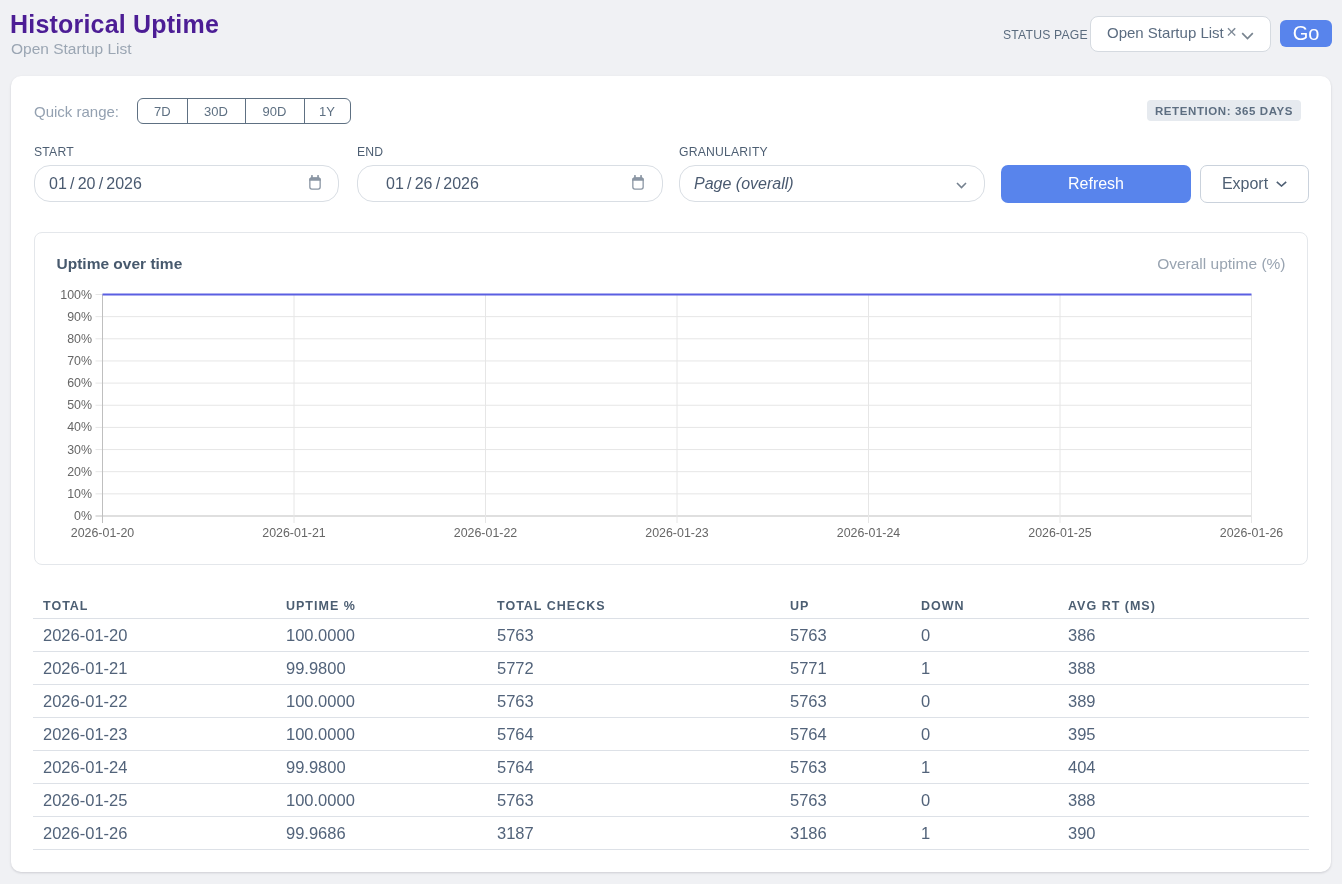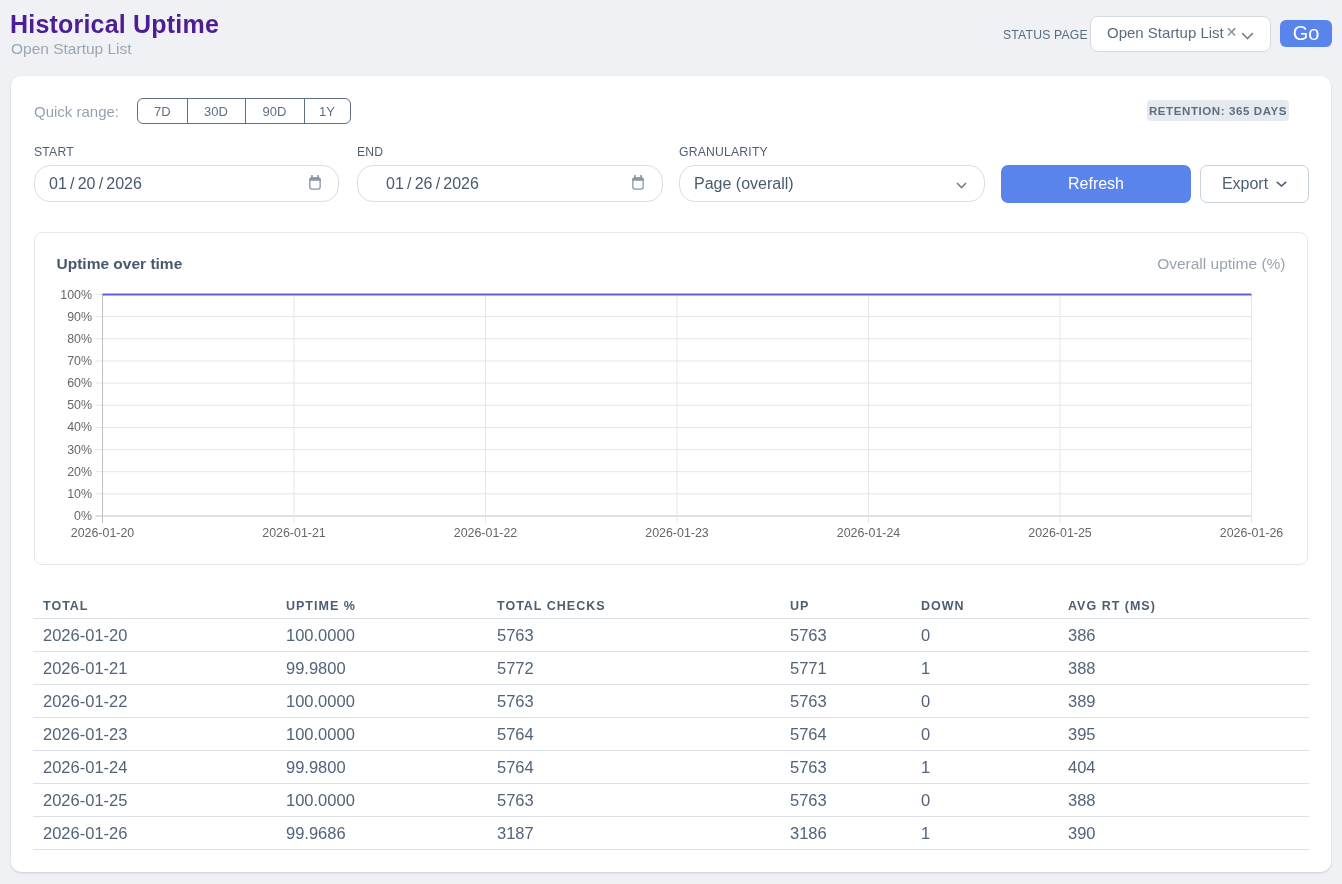--- a/index.html
+++ b/index.html
@@ -11,21 +11,21 @@
   .splabel { left:1003px; top:27.5px; font-size:12.2px; color:#5a6b7e; letter-spacing:0.2px; }
   .spselect { left:1090px; top:16px; width:181px; height:36px; background:#fff; border:1px solid #d5dae0; border-radius:8px; display:flex; align-items:center; padding-left:16px; }
   .spselect .txt { font-size:15px; color:#5b6c80; position:relative; top:-2px; }
   .spselect .x { font-size:14px; color:#7e8a97; margin-left:2px; position:relative; top:-2px; }
   .gobtn { left:1280px; top:20px; width:52px; height:27px; background:#5884ec; border-radius:6px; color:#fff; font-size:20px; display:flex; align-items:center; justify-content:center; }
   .card { left:11px; top:76px; width:1320px; height:796px; background:#fff; border-radius:10px; box-shadow:0 1px 2px rgba(16,24,40,.06), 0 1px 3px rgba(16,24,40,.1); }
   .qlabel { left:34px; top:102.5px; font-size:15px; color:#94a1b1; }
   .seg { left:129px; top:98px; height:26px; display:flex; border:1px solid #5e7082; border-radius:6px; overflow:hidden; background:#fff;margin-left:8px; }
   .seg div { font-size:13px; color:#5e7082; display:flex; align-items:center; justify-content:center; border-left:1px solid #5e7082; }
   .seg div:first-child { border-left:none; }
-  .badge { left:1147px; top:100px; width:142px; height:21px; background:#e6eaef; border-radius:4px; color:#5d6e81; font-size:11.5px; font-weight:600; letter-spacing:0.6px; display:flex; align-items:center; justify-content:center; }
+  .badge { left:1147px; top:100px; width:154px; height:21px; background:#e6eaef; border-radius:4px; color:#5d6e81; font-size:11.5px; font-weight:600; letter-spacing:0.6px; display:flex; align-items:center; justify-content:center; }
   .flabel { font-size:12.2px; color:#4e5f73; font-weight:400; letter-spacing:0.2px; }
   .input { height:36.5px; background:#fff; border:1px solid #d9dee4; border-radius:16px; display:flex; align-items:center; padding-left:14px; font-size:16px; color:#4a5a70; position:absolute; top:165.3px; }
   .calicon { position:absolute; right:15.5px; top:8px; }
   .refresh { left:1001px; top:164.5px; width:190px; height:38px; background:#5884ec; border-radius:7px; color:#fff; font-size:16px; display:flex; align-items:center; justify-content:center; }
   .export { left:1200px; top:164.5px; width:109px; height:38px; background:#fff; border:1px solid #cad2dc; border-radius:7px; color:#4e5f73; font-size:16px; display:flex; align-items:center; justify-content:center; gap:8px; }
   .chartcard { left:34px; top:232px; width:1274px; height:333px; background:#fff; border:1px solid #e4e7eb; border-radius:8px; }
   .ctitle { left:56.5px; top:254.5px; font-size:15.5px; font-weight:700; color:#47596d; }
   .clabel { right:56.5px; top:255px; font-size:15.5px; color:#99a4b1; }
   table { position:absolute; left:33px; top:588px; width:1276px; border-collapse:collapse; table-layout:fixed; }
   th { font-size:12.5px; font-weight:700; letter-spacing:1px; color:#4c5e72; text-align:left; vertical-align:bottom; padding:0 0 5px 10px; height:30px; border-bottom:1px solid #dce0e6; }
@@ -68,21 +68,21 @@
     </svg>
   </div>
   <div class="input" style="left:357px; width:305.5px;padding-left:28px;">01 / 26 / 2026
     <svg class="calicon" width="16" height="17" viewBox="0 0 16 17" fill="none">
       <rect x="4.1" y="1.1" width="1.7" height="3.2" fill="#8b96a4"></rect>
       <rect x="10.2" y="1.1" width="1.7" height="3.2" fill="#8b96a4"></rect>
       <path d="M2.2 5.7 a2.3 2.3 0 0 1 2.3 -2.3 h7 a2.3 2.3 0 0 1 2.3 2.3 v1.1 h-11.6 z" fill="#8b96a4"></path>
       <rect x="2.85" y="3.95" width="10.3" height="11.1" rx="2" stroke="#8b96a4" stroke-width="1.3"></rect>
     </svg>
   </div>
-  <div class="input" style="left:679px; width:306px;">Page (overall)
+  <div class="input" style="left:679px; width:306px;font-style:italic;">Page (overall)
     <svg class="abs" style="right:17px; top:16px;" width="11" height="7" viewBox="0 0 11 7">
       <path d="M1 1 L5.5 5.5 L10 1" fill="none" stroke="#75818f" stroke-width="1.6"></path>
     </svg>
   </div>
   <div class="abs refresh">Refresh</div>
   <div class="abs export">Export
     <svg width="11" height="6" viewBox="0 0 11 6">
       <path d="M0.8 0.8 L5.5 5 L10.2 0.8" fill="none" stroke="#4e5f73" stroke-width="1.6"></path>
     </svg>
   </div>

